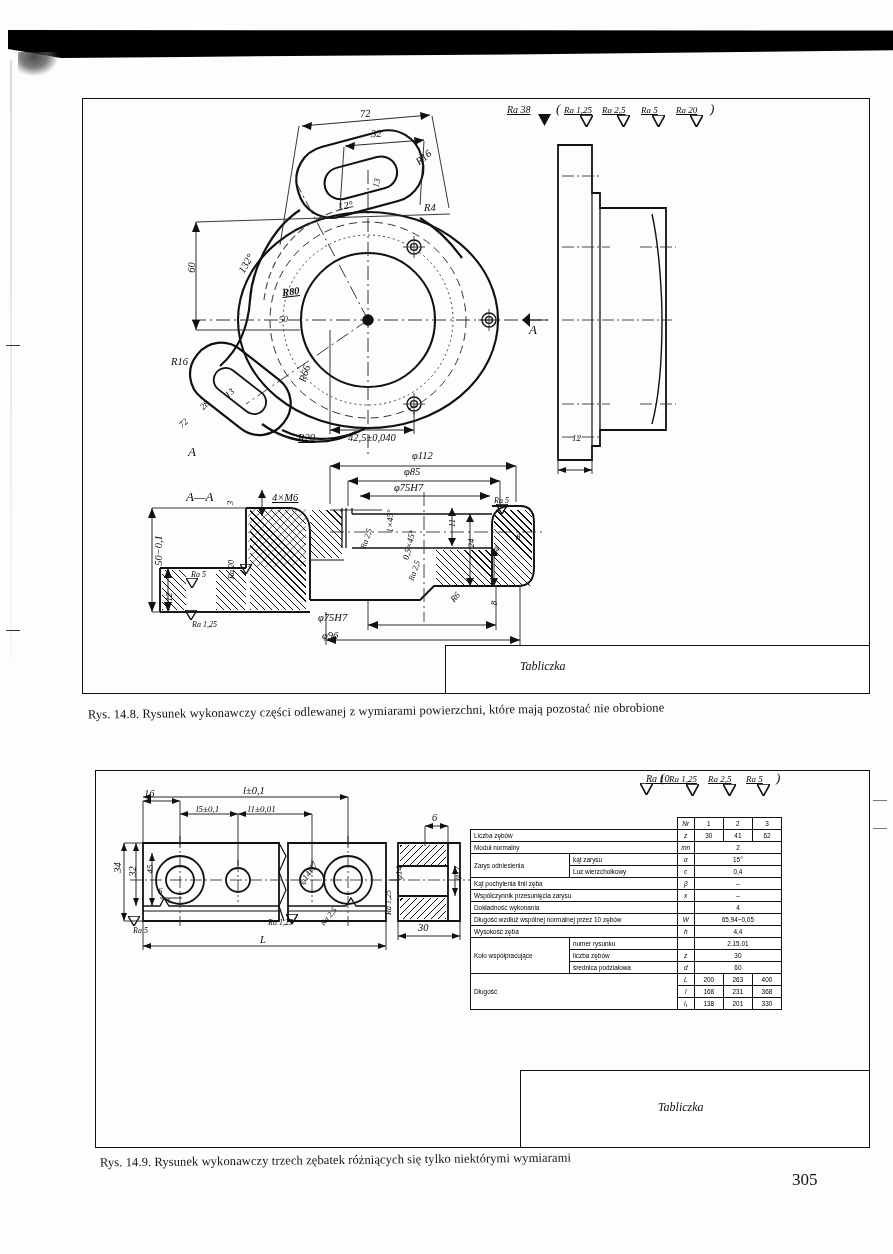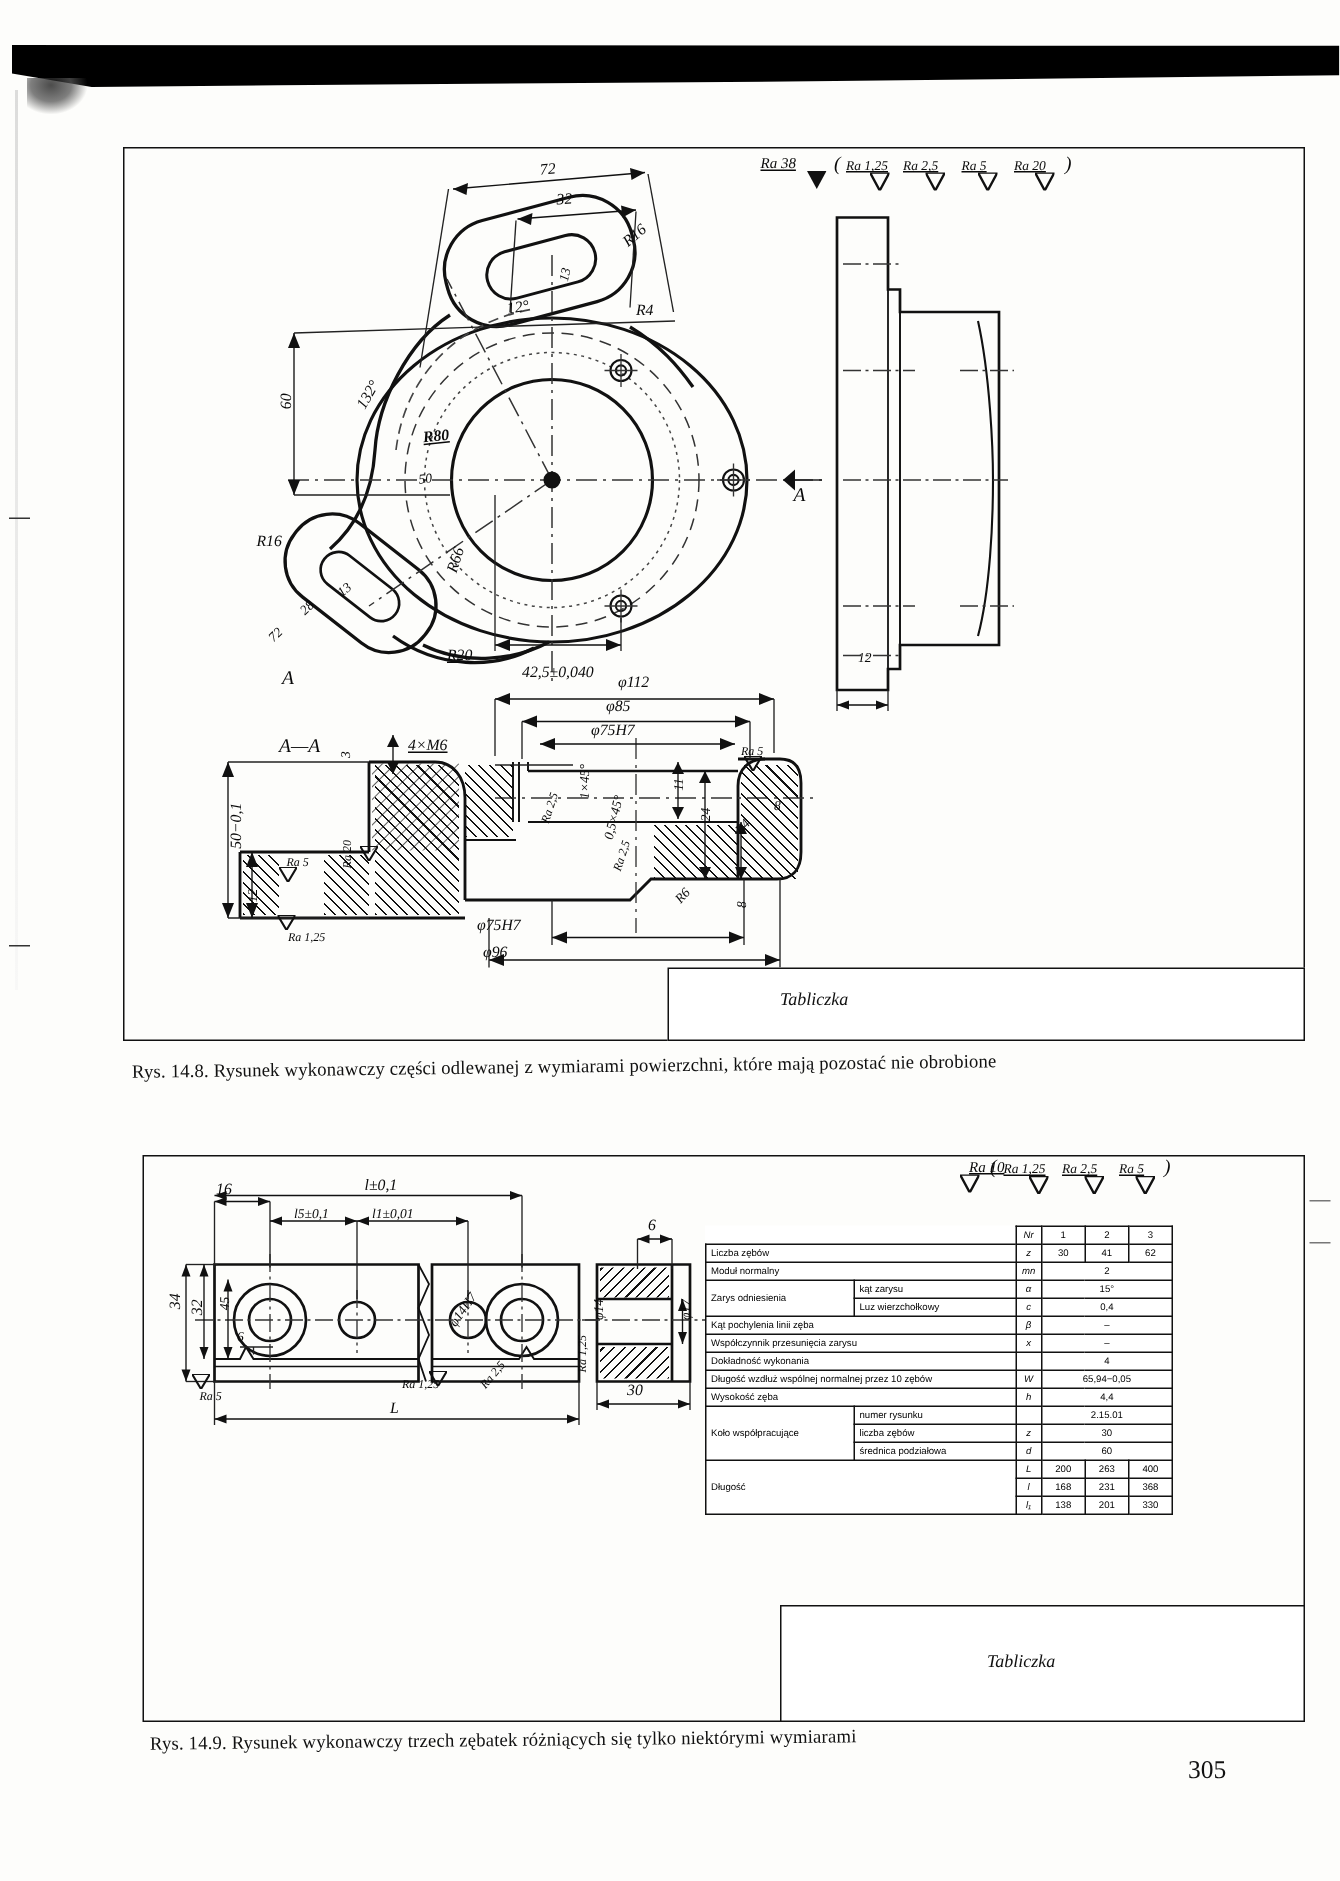--- a/index.html
+++ b/index.html
@@ -246,21 +246,21 @@
     <div class="lbl" style="left:236px; top:258px; transform:rotate(-60deg);">132°</div>
     <div class="lbl" style="left:186px; top:262px; transform:rotate(-90deg);">60</div>
     <div class="lbl u b" style="left:282px; top:286px; transform:rotate(-6deg);">R80</div>
     <div class="lbl s" style="left:279px; top:314px; transform:rotate(-6deg);">50</div>
     <div class="lbl" style="left:171px; top:356px;">R16</div>
     <div class="lbl s" style="left:225px; top:388px; transform:rotate(-40deg);">13</div>
     <div class="lbl s" style="left:200px; top:400px; transform:rotate(-44deg);">28</div>
     <div class="lbl s" style="left:179px; top:418px; transform:rotate(-44deg);">72</div>
     <div class="lbl" style="left:296px; top:368px; transform:rotate(-72deg);">R66</div>
     <div class="lbl u" style="left:298px; top:432px;">R20</div>
-    <div class="lbl" style="left:348px; top:443px;">42,5±0,040</div>
+    <div class="lbl" style="left:348px; top:432px;">42,5±0,040</div>
     <div class="lbl lg" style="left:529px; top:322px;">A</div>
     <div class="lbl lg" style="left:188px; top:444px;">A</div>
     <div class="lbl s" style="left:572px; top:433px;">12</div>
   </div>
 
   <svg class="draw" width="893" height="1254">
     <g fill="none" stroke="#111" stroke-width="1.8">
       <path d="M558,145 L592,145 L592,193 L600,193 L600,208
                L666,208 L666,430 L600,430 L600,446 L592,446 L592,460 L558,460 Z"></path>
       <path d="M600,208 L600,430" stroke-width="1.3"></path>

